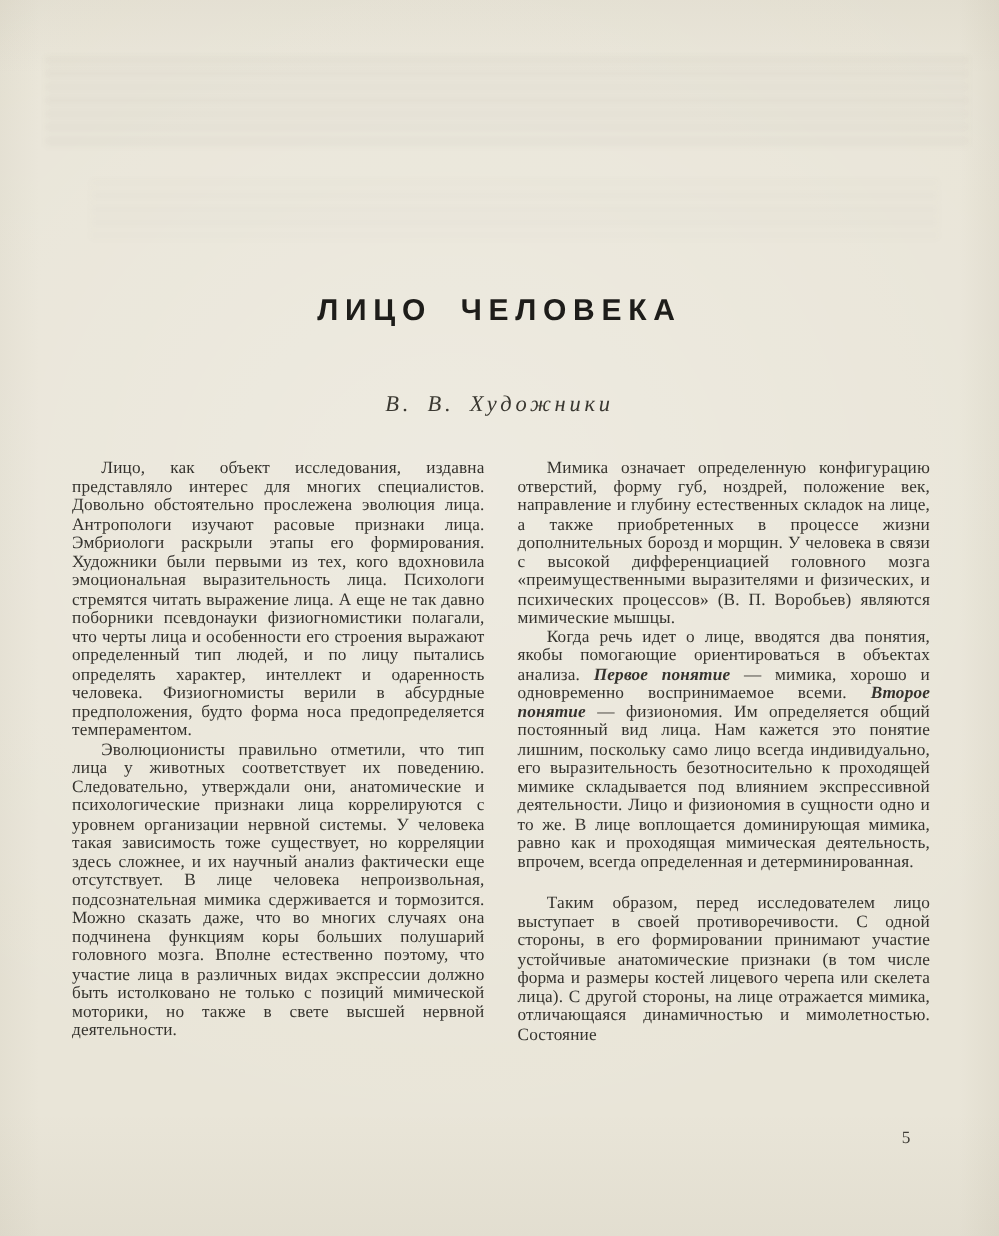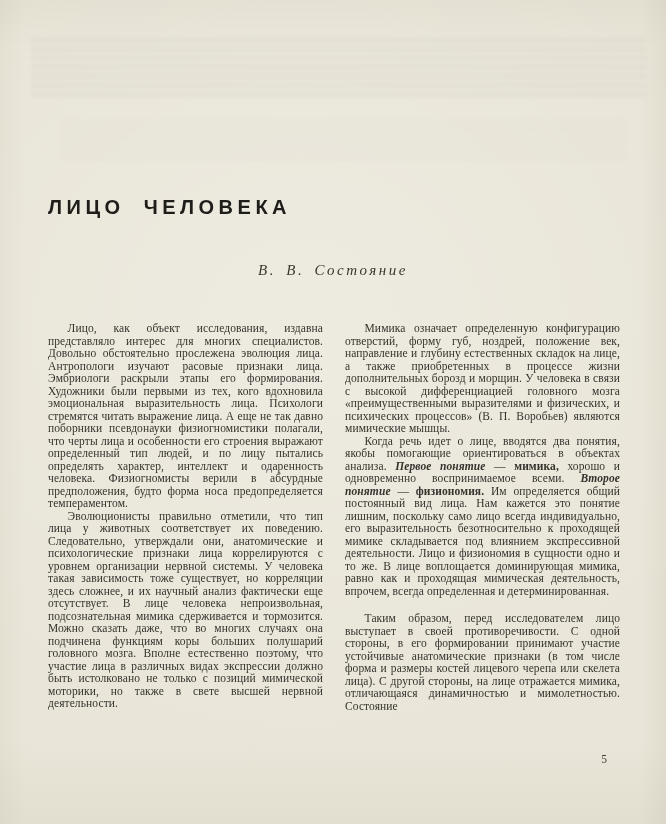--- a/index.html
+++ b/index.html
@@ -38,72 +38,72 @@
     position:absolute;left:60px;right:40px;top:120px;height:40px;
     background:repeating-linear-gradient(
       180deg,
       rgba(100,92,70,0.05) 0px, rgba(100,92,70,0.05) 3px,
       rgba(100,92,70,0.01) 3px, rgba(100,92,70,0.01) 9px);
     filter:blur(2.5px);
     opacity:.5;
   }
   .title{
     position:absolute;left:48px;width:570px;top:196px;
-    text-align:left;
+    text-align:center;
     font-family:"Liberation Sans","DejaVu Sans",sans-serif;
     font-weight:bold;
     font-size:20px;
     letter-spacing:4.5px;
     word-spacing:9px;
     color:var(--ink-strong);
   }
   .author{
     position:absolute;left:48px;width:570px;top:262px;
     text-align:center;
     font-style:italic;
     font-size:15px;
     letter-spacing:2.5px;
     word-spacing:4px;
     color:#3a3831;
   }
   .columns{
-    position:absolute;left:48px;top:322px;width:572px;
+    position:absolute;left:48px;top:306px;width:572px;
     display:flex;
     gap:22px;
   }
   .col{width:279px;}
   .para{
     font-size:11.5px;
     line-height:12.5px;
     text-align:justify;
     text-indent:1.7em;
     letter-spacing:0.1px;
     hyphens:auto;
     -webkit-hyphens:auto;
   }
   .para.gap{margin-top:15px;}
   .seg-n{font-style:normal;}
   .seg-i{font-style:italic;font-weight:bold;}
-  .seg-b{font-weight:bold;}
+  .seg-b{font-weight:normal;}
   .pageno{
     position:absolute;left:594px;top:753px;width:20px;
     font-size:11.5px;
     text-align:center;
     color:#403e37;
   }
 </style>
 </head>
 <body>
 
 <div class="paper"></div>
 <div class="showthrough"></div>
 <div class="showthrough2"></div>
 
 <h1 class="title">ЛИЦО ЧЕЛОВЕКА</h1>
-<div class="author">В. В. Состояние</div>
+<div class="author">В. В. Художники</div>
 
 <div class="columns">
   <div class="col">
       <p class="para" lang="ru"><span class="seg-n">Лицо, как объект исследования, издавна представляло интерес для многих специалистов. Довольно обстоятельно прослежена эволюция лица. Антропологи изучают расовые признаки лица. Эмбриологи раскрыли этапы его формирования. Художники были первыми из тех, кого вдохновила эмоциональная выразительность лица. Психологи стремятся читать выражение лица. А еще не так давно поборники псевдонауки физиогномистики полагали, что черты лица и особенности его строения выражают определенный тип людей, и по лицу пытались определять характер, интеллект и одаренность человека. Физиогномисты верили в абсурдные предположения, будто форма носа предопределяется темпераментом.</span></p>
       <p class="para" lang="ru"><span class="seg-n">Эволюционисты правильно отметили, что тип лица у животных соответствует их поведению. Следовательно, утверждали они, анатомические и психологические признаки лица коррелируются с уровнем организации нервной системы. У человека такая зависимость тоже существует, но корреляции здесь сложнее, и их научный анализ фактически еще отсутствует. В лице человека непроизвольная, подсознательная мимика сдерживается и тормозится. Можно сказать даже, что во многих случаях она подчинена функциям коры больших полушарий головного мозга. Вполне естественно поэтому, что участие лица в различных видах экспрессии должно быть истолковано не только с позиций мимической моторики, но также в свете высшей нервной деятельности.</span></p>
     </div>
   <div class="col">
       <p class="para" lang="ru"><span class="seg-n">Мимика означает определенную конфигурацию отверстий, форму губ, ноздрей, положение век, направление и глубину естественных складок на лице, а также приобретенных в процессе жизни дополнительных борозд и морщин. У человека в связи с высокой дифференциацией головного мозга «преимущественными выразителями и физических, и психических процессов» (В. П. Воробьев) являются мимические мышцы.</span></p>
       <p class="para" lang="ru"><span class="seg-n">Когда речь идет о лице, вводятся два понятия, якобы помогающие ориентироваться в объектах анализа. </span><span class="seg-i">Первое понятие</span><span class="seg-n"> — </span><span class="seg-b">мимика,</span><span class="seg-n"> хорошо и одновременно воспринимаемое всеми. </span><span class="seg-i">Второе понятие</span><span class="seg-n"> — </span><span class="seg-b">физиономия.</span><span class="seg-n"> Им определяется общий постоянный вид лица. Нам кажется это понятие лишним, поскольку само лицо всегда индивидуально, его выразительность безотносительно к проходящей мимике складывается под влиянием экспрессивной деятельности. Лицо и физиономия в сущности одно и то же. В лице воплощается доминирующая мимика, равно как и проходящая мимическая деятельность, впрочем, всегда определенная и детерминированная.</span></p>
       <p class="para gap" lang="ru"><span class="seg-n">Таким образом, перед исследователем лицо выступает в своей противоречивости. С одной стороны, в его формировании принимают участие устойчивые анатомические признаки (в том числе форма и размеры костей лицевого черепа или скелета лица). С другой стороны, на лице отражается мимика, отличающаяся динамичностью и мимолетностью. Состояние</span></p>

